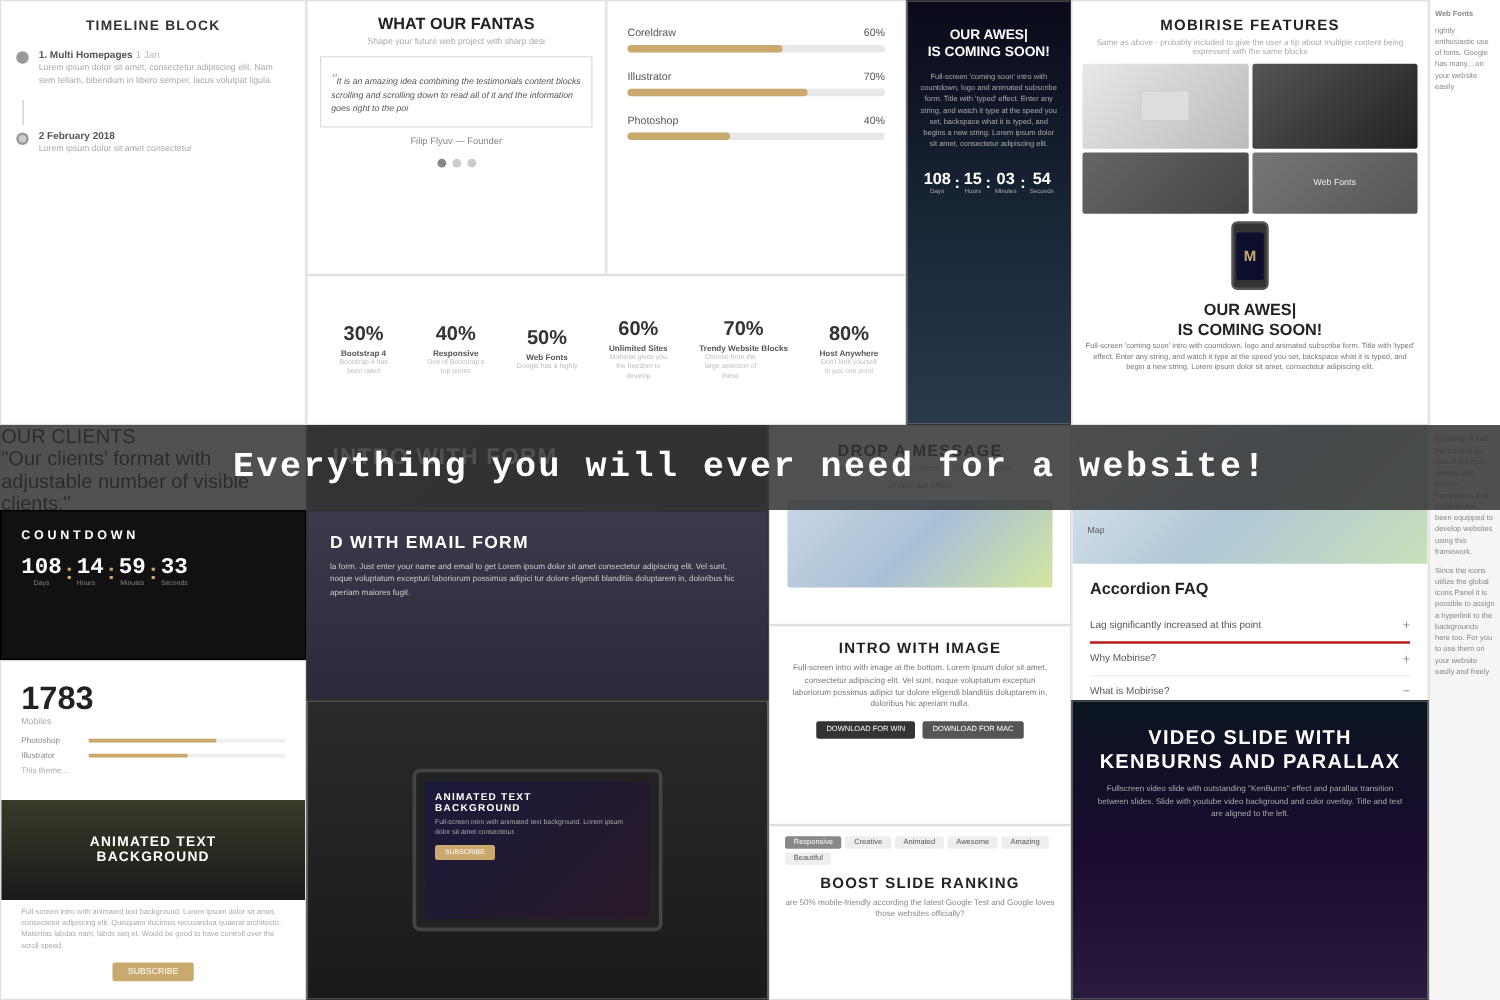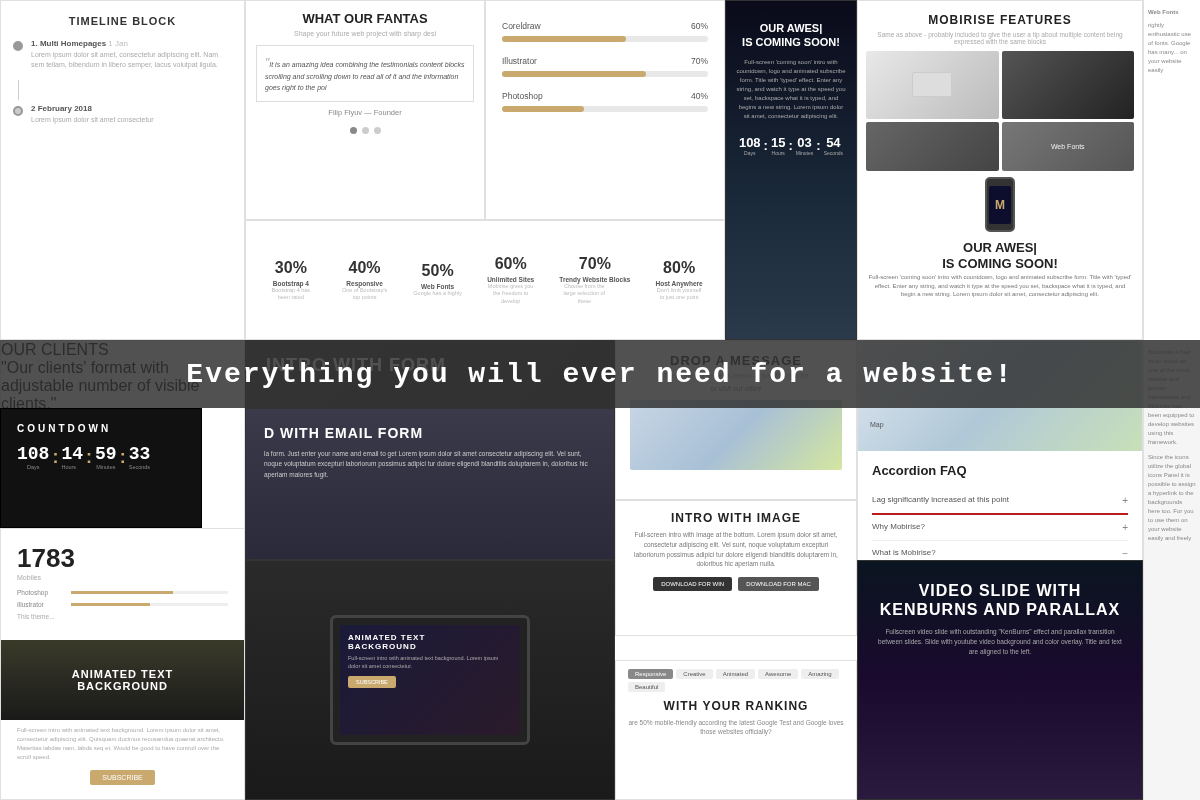--- a/index.html
+++ b/index.html
@@ -304,21 +304,21 @@
     <div style="font-size:6px;color:#777;text-align:center;padding:0 10px;margin-bottom:6px;line-height:1.4;">Full-screen 'coming soon' intro with countdown, logo and animated subscribe form. Title with 'typed' effect. Enter any string, and watch it type at the speed you set, backspace what it is typed, and begin a new string. Lorem ipsum dolor sit amet, consectetur adipiscing elit.</div>
   </div>
 
   <div class="tile" style="left:1143px;top:0;width:57px;height:340px;background:#fff;border-left:1px solid #e0e0e0;">
     <div style="padding:8px 4px;font-size:6px;color:#888;line-height:1.5;">
       <div style="font-weight:bold;margin-bottom:4px;">Web Fonts</div>
       <div>rightly enthusiastic use of fonts. Google has many... on your website easily</div>
     </div>
   </div>
 
-  <div class="tile" style="left:0;top:408px;width:202px;height:120px;background:#111;border:1px solid #000;">
+  <div class="tile" style="left:0;top:408px;width:245px;height:120px;background:#111;border:1px solid #000;">
     <div style="padding:14px 16px;">
       <div style="font-size:10px;font-weight:bold;letter-spacing:3px;color:#fff;margin-bottom:10px;">COUNTDOWN</div>
       <div style="display:flex;align-items:center;gap:3px;">
         <div style="text-align:center;">
           <div style="font-size:18px;font-weight:bold;color:#fff;font-family:'Courier New',monospace;">108</div>
           <div style="font-size:5.5px;color:#888;">Days</div>
         </div>
         <div style="font-size:18px;font-weight:bold;color:#c9a96e;">:</div>
         <div style="text-align:left;">
           <div style="font-size:18px;font-weight:bold;color:#fff;font-family:'Courier New',monospace;">14</div>
@@ -421,42 +421,42 @@
       <div style="position:absolute;top:50%;left:50%;transform:translate(-50%,-50%);font-size:11px;font-weight:bold;color:#fff;text-align:center;white-space:nowrap;letter-spacing:1px;">ANIMATED TEXT<br>BACKGROUND</div>
     </div>
     <div style="padding:6px 16px;">
       <div style="font-size:6px;color:#aaa;line-height:1.5;margin-bottom:8px;">Full-screen intro with animated text background. Lorem ipsum dolor sit amet, consectetur adipiscing elit. Quisquam ducimus recusandua quaerat architecto. Matertias labdas nam, labds seq et. Would be good to have controll over the scroll speed.</div>
       <div style="display:flex;justify-content:center;">
         <div style="background:#c9a96e;color:#fff;font-size:7px;padding:4px 12px;border-radius:2px;">SUBSCRIBE</div>
       </div>
     </div>
   </div>
 
-  <div class="tile" style="left:615px;top:500px;width:242px;height:136px;background:#fff;border:1px solid #e0e0e0;">
+  <div class="tile" style="left:615px;top:500px;width:242px;height:160px;background:#fff;border:1px solid #e0e0e0;">
     <div style="padding:10px 12px;">
       <div style="font-size:12px;font-weight:bold;color:#222;letter-spacing:1px;text-align:center;margin-bottom:5px;">INTRO WITH IMAGE</div>
       <div style="font-size:6.5px;color:#777;line-height:1.5;text-align:center;margin-bottom:8px;">Full-screen intro with image at the bottom. Lorem ipsum dolor sit amet, consectetur adipiscing elit. Vel sunt, noque voluptatum excepturi laboriorum possimus adipici tur dolore eligendi blanditiis doluptarem in, doloribus hic aperiam nulla.</div>
       <div style="display:flex;gap:6px;justify-content:center;">
         <div style="padding:4px 8px;font-size:6px;background:#333;color:#fff;border-radius:2px;">DOWNLOAD FOR WIN</div>
         <div style="padding:4px 8px;font-size:6px;background:#555;color:#fff;border-radius:2px;">DOWNLOAD FOR MAC</div>
       </div>
     </div>
   </div>
 
   <div class="tile" style="left:615px;top:660px;width:242px;height:140px;background:#fff;border:1px solid #e0e0e0;">
     <div style="padding:8px 12px;">
       <div style="display:flex;gap:3px;flex-wrap:wrap;margin-bottom:7px;">
         <div style="padding:2px 7px;font-size:6px;background:#888;color:#fff;border-radius:2px;">Responsive</div>
         <div style="padding:2px 7px;font-size:6px;background:#eee;color:#555;border-radius:2px;">Creative</div>
         <div style="padding:2px 7px;font-size:6px;background:#eee;color:#555;border-radius:2px;">Animated</div>
         <div style="padding:2px 7px;font-size:6px;background:#eee;color:#555;border-radius:2px;">Awesome</div>
         <div style="padding:2px 7px;font-size:6px;background:#eee;color:#555;border-radius:2px;">Amazing</div>
         <div style="padding:2px 7px;font-size:6px;background:#eee;color:#555;border-radius:2px;">Beautiful</div>
       </div>
-      <div style="font-size:12px;font-weight:bold;color:#222;letter-spacing:1px;text-align:center;margin-bottom:5px;">WITH YOUR RANKING</div>
+      <div style="font-size:12px;font-weight:bold;color:#222;letter-spacing:1px;text-align:center;margin-bottom:5px;">BOOST SLIDE RANKING</div>
       <div style="font-size:6.5px;color:#888;text-align:center;line-height:1.4;">are 50% mobile-friendly according the latest Google Test and Google loves those websites officially?</div>
     </div>
   </div>
 
   <div class="tile" style="left:245px;top:560px;width:370px;height:240px;background:linear-gradient(180deg,#2a2a2a 0%,#1a1a1a 100%);border:1px solid #333;overflow:hidden;">
     <div style="display:flex;align-items:center;justify-content:center;height:100%;position:relative;">
 
       <div style="width:200px;height:130px;background:#222;border-radius:6px;border:3px solid #444;display:flex;align-items:center;justify-content:center;position:relative;">
         <div style="width:180px;height:110px;background:linear-gradient(135deg,#1a1a3a 0%,#2a1a2a 100%);border-radius:2px;padding:8px;">
           <div style="font-size:8px;font-weight:bold;color:#fff;letter-spacing:1px;margin-bottom:4px;">ANIMATED TEXT<br>BACKGROUND</div>

